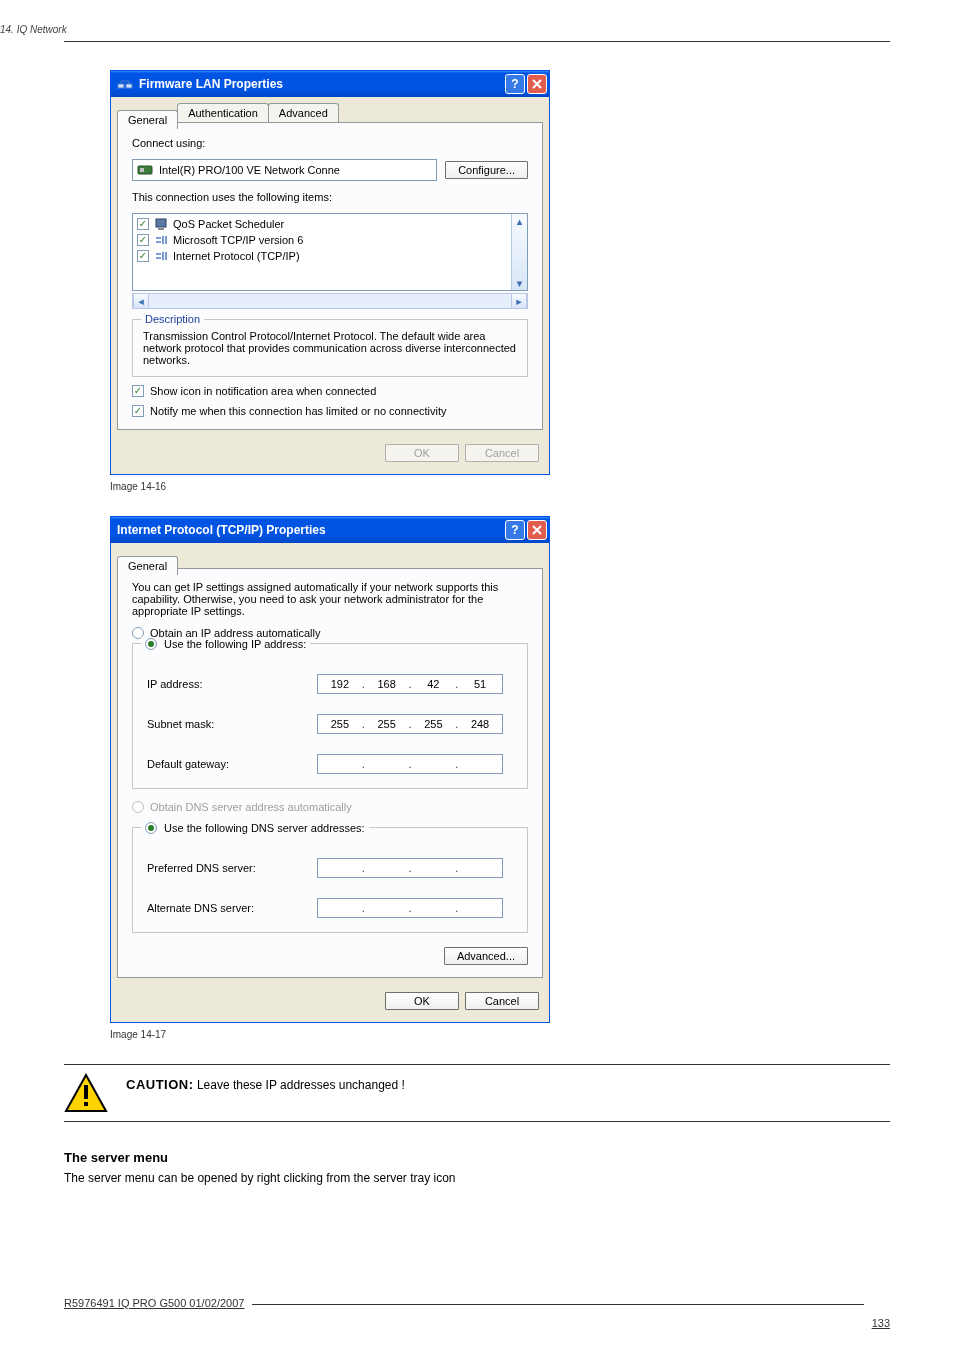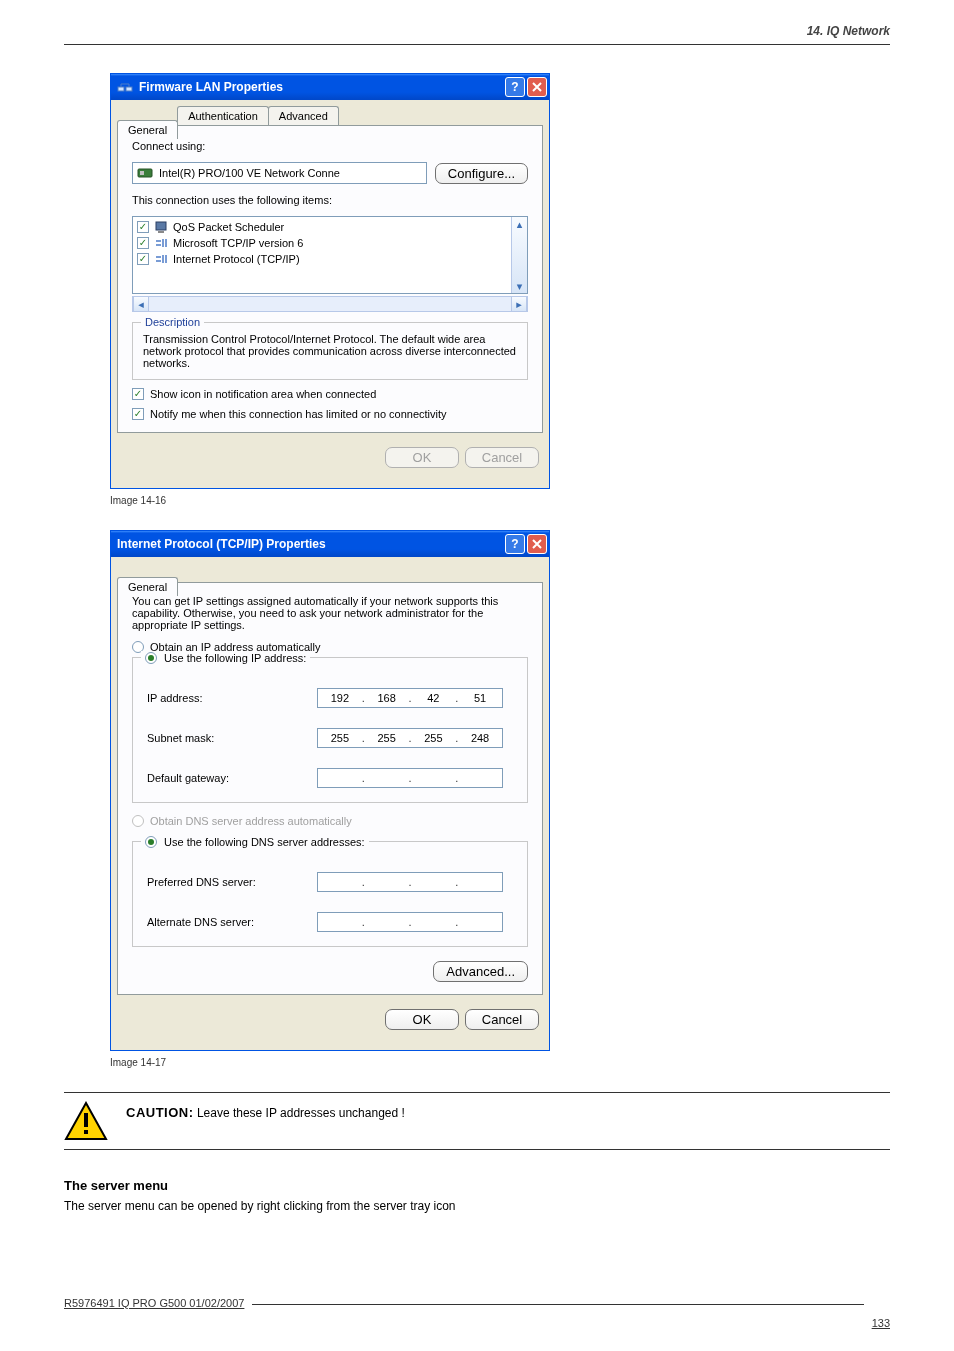--- a/index.html
+++ b/index.html
@@ -6,26 +6,25 @@
   body {
     font-family: Arial, Helvetica, sans-serif;
     background: #fff;
     width: 954px;
     height: 1351px;
     position: relative;
     font-size: 12px;
     color: #000;
   }
   .page-header {
-    text-align: right;
+    text-align: left;
     padding: 24px 64px 6px 0;
     font-style: italic;
     color: #444;
-    font-size: 12px;
-    font-weight: bold;
+    font-size: 10px;
   }
   .header-rule {
     margin: 0 64px 28px 64px;
     border: none;
     border-top: 1px solid #333;
   }
   .dialog {
     position: relative;
     margin-left: 110px;
     margin-bottom: 6px;
@@ -71,21 +70,21 @@
     padding: 3px 10px;
     border: 1px solid #919b9c;
     border-bottom: none;
     background: #f4f3ee;
     border-radius: 3px 3px 0 0;
     margin-right: -1px;
     position: relative;
   }
   .tab.active {
     background: #fcfcfe;
-    top: 14px;
+    top: 7px;
     z-index: 2;
   }
   .tabpanel {
     margin: 0 6px 6px 6px;
     border: 1px solid #919b9c;
     background: #fcfcfe;
     padding: 14px 14px 12px 14px;
   }
   .fieldrow { margin-bottom: 10px; }
   .connect-adapter {
@@ -98,22 +97,22 @@
     border: 1px solid #7f9db9;
     background: #fff;
     padding: 3px 4px;
     display: flex; align-items: center; gap: 6px;
   }
   .nic-icon { width:16px; height:14px; }
   .win-btn {
     border: 1px solid #707070;
     background: linear-gradient(#fff,#efefef);
     padding: 2px 12px;
-    border-radius: 7px;
-    font-size: 13px;
+    border-radius: 1px;
+    font-size: 11px;
   }
   .win-btn.disabled {
     color: #a0a0a0;
     background: #f4f3ee;
     border-color: #b0b0b0;
   }
   .listbox {
     border: 1px solid #7f9db9;
     background: #fff;
     height: 78px;
@@ -165,21 +164,21 @@
     background: #fcfcfe;
     padding: 0 4px;
     color: #20419a;
   }
   .chkline {
     display:flex; align-items:center; gap:6px;
     margin-top: 8px;
   }
   .dialog-footer {
     display:flex; justify-content:flex-end; gap:6px;
-    padding: 8px 10px 20px 10px;
+    padding: 8px 10px 12px 10px;
   }
   .dialog-footer .win-btn { min-width: 74px; text-align:center; }
   .caption {
     font-size: 10px;
     color: #333;
     margin-left: 110px;
     margin-bottom: 24px;
   }
   
   .tcp-panel {

